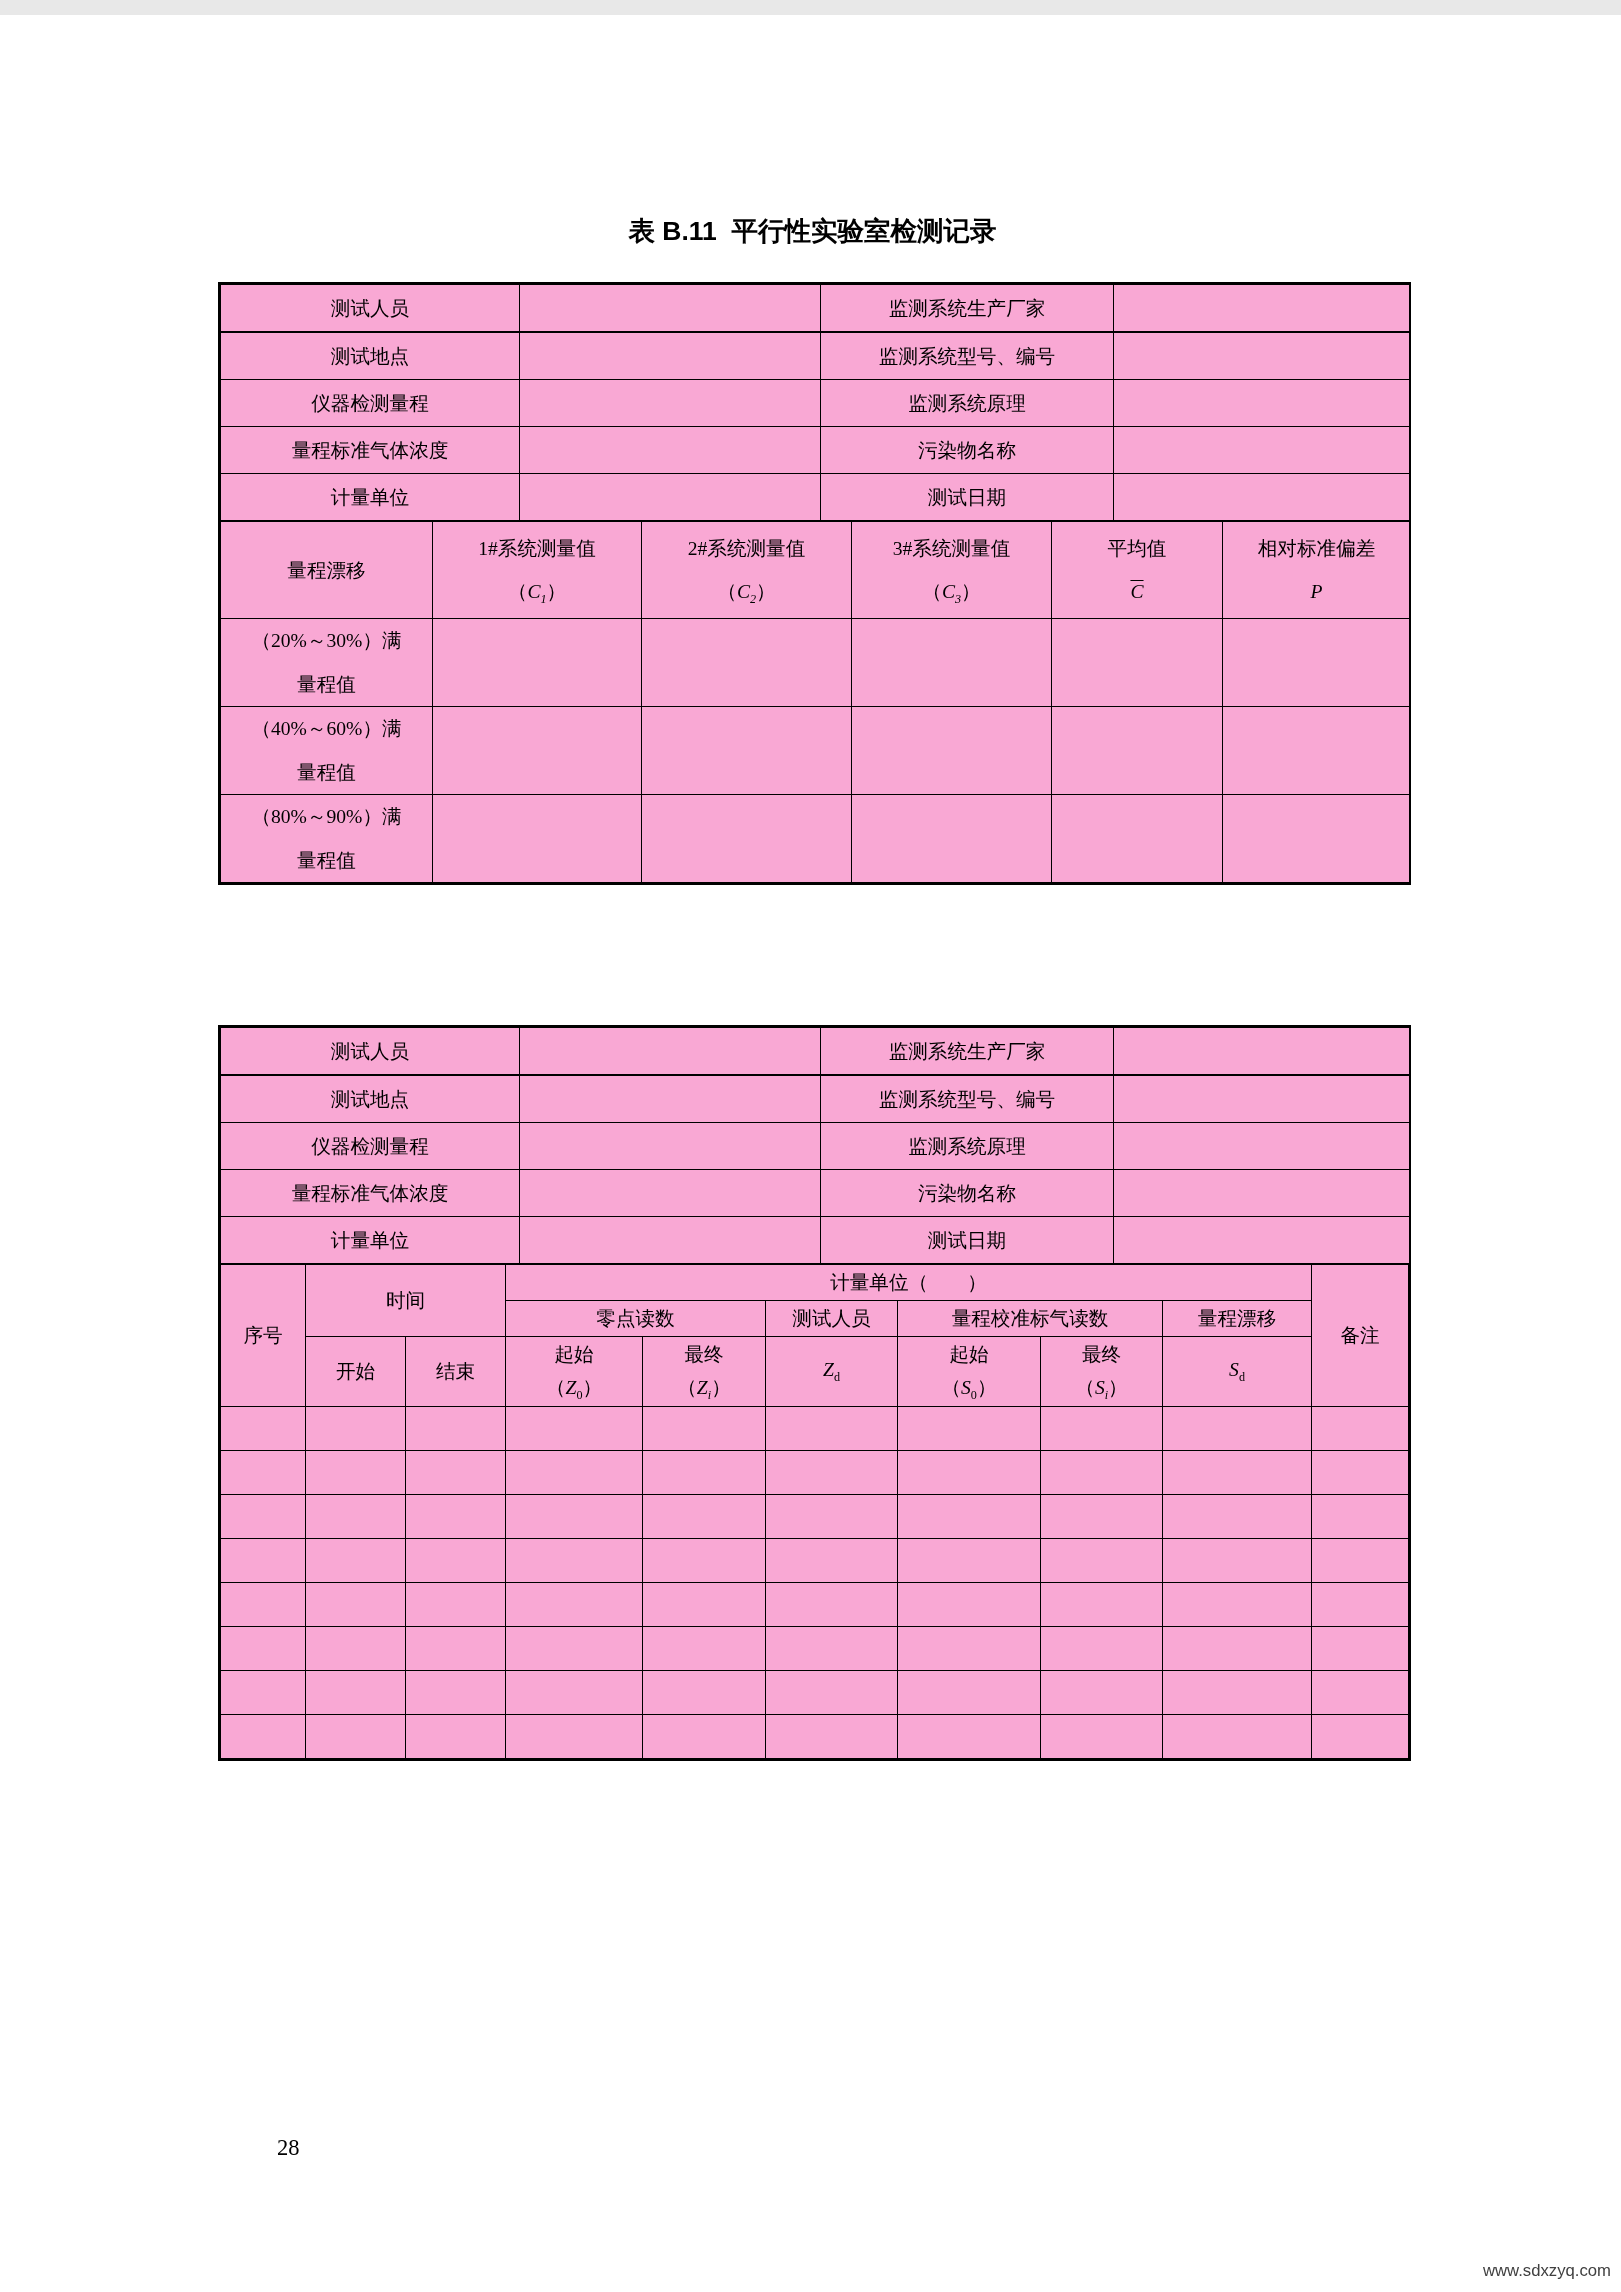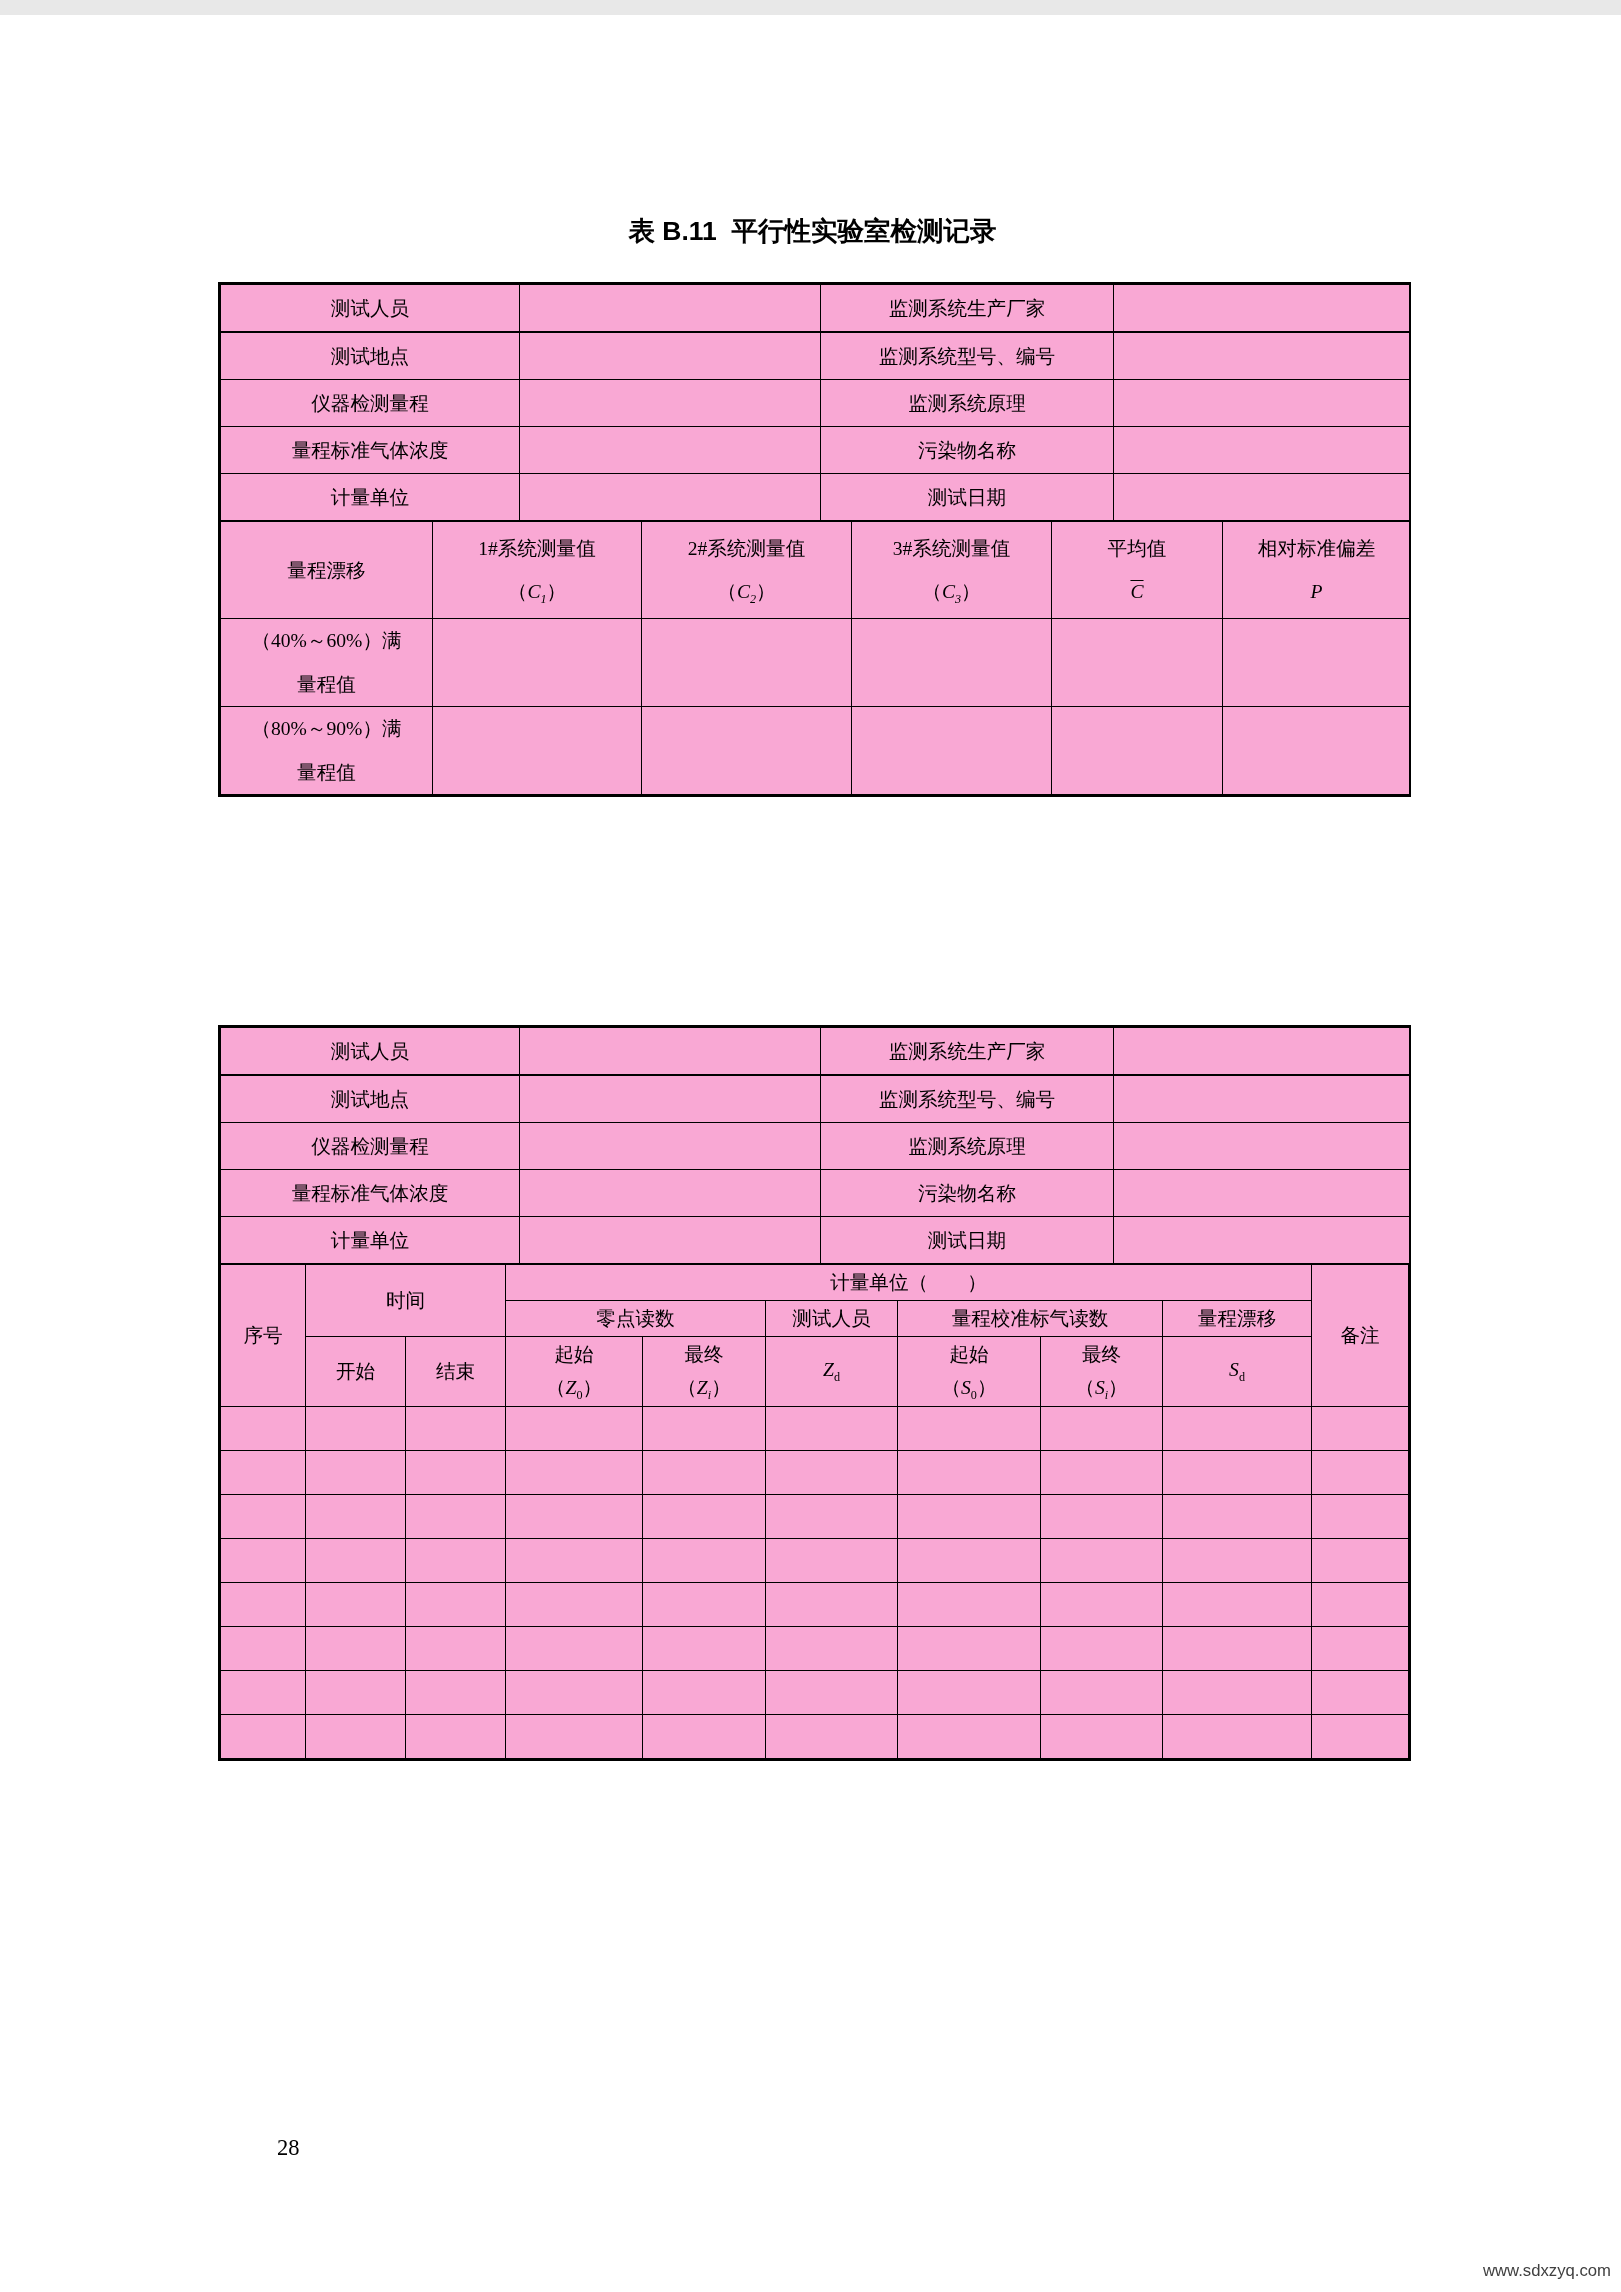--- a/index.html
+++ b/index.html
@@ -129,20 +129,31 @@
           <div class="sym"><span>（</span><i>C</i><sub><i>3</i></sub><span>）</span></div>
         </td>
         <td class="two">
           <div>平均值</div>
           <div class="sym"><span class="ovl"><i>C</i></span></div>
         </td>
         <td class="two">
           <div>相对标准偏差</div>
           <div class="sym"><i>P</i></div>
         </td>
+      </tr>
+      <tr class="b11body">
+        <td class="two">
+          <div>（20%～30%）满</div>
+              <div>量程值</div>
+        </td>
+        <td></td>
+        <td></td>
+        <td></td>
+        <td></td>
+        <td></td>
       </tr>
       <tr class="b11body">
         <td class="two">
           <div>（40%～60%）满</div>
               <div>量程值</div>
         </td>
         <td></td>
         <td></td>
         <td></td>
         <td></td>

